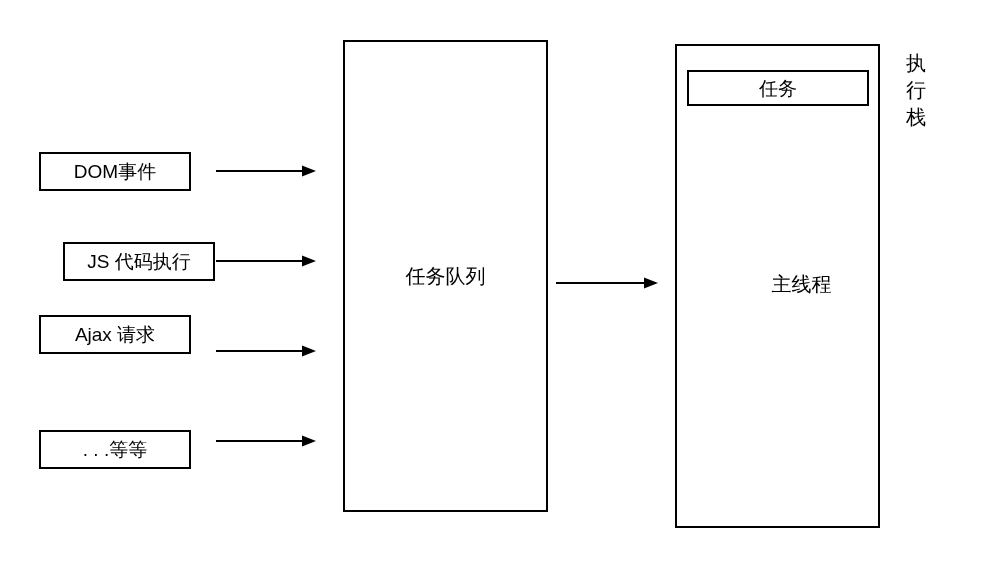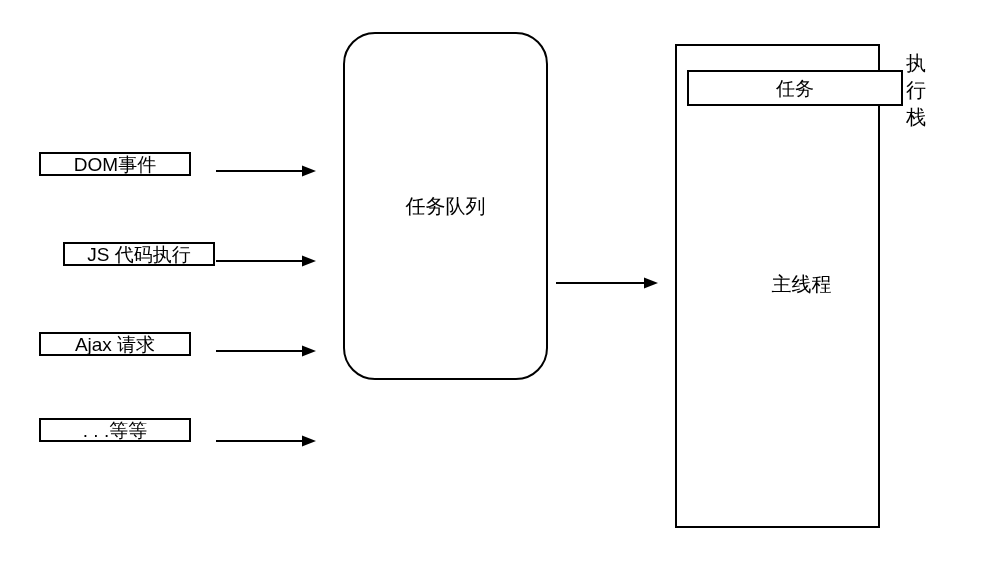--- a/index.html
+++ b/index.html
@@ -34,36 +34,35 @@
     justify-content: center;
     text-align: center;
     line-height: 1;
     white-space: nowrap;
   }
 
   
   .src-box {
     left: 39px;
     width: 152px;
-    height: 24px;
+    height: 39px;
     font-size: 19px;
   }
   .src-box.s0 { top: 152px; }
   .src-box.s1 { top: 242px; margin-left: 24px; }
-  .src-box.s2 { top: 332px; justify-content: center; }
-  .src-box.s3 { top: 418px; align-items: flex-end; }
+  .src-box.s2 { top: 315px; justify-content: center; }
+  .src-box.s3 { top: 430px; }
 
   
   .queue-box {
     left: 343px;
-    top: 32px;
+    top: 40px;
     width: 205px;
-    height: 348px;
+    height: 472px;
     font-size: 20px;
-    border-radius: 32px;
   }
   .thread-box {
     left: 675px;
     top: 44px;
     width: 205px;
     height: 484px;
     display: block;
   }
   .thread-label {
     position: absolute;
@@ -72,21 +71,21 @@
     top: 228px;
     text-align: center;
     font-size: 20px;
     line-height: 1;
     margin-left: 48px;
   }
   .task-box {
     position: absolute;
     left: 10px;
     top: 24px;
-    width: 216px;
+    width: 182px;
     height: 36px;
     box-sizing: border-box;
     border: 2px solid #000000;
     background: #ffffff;
     display: flex;
     align-items: center;
     justify-content: center;
     font-size: 19px;
     line-height: 1;
   }

